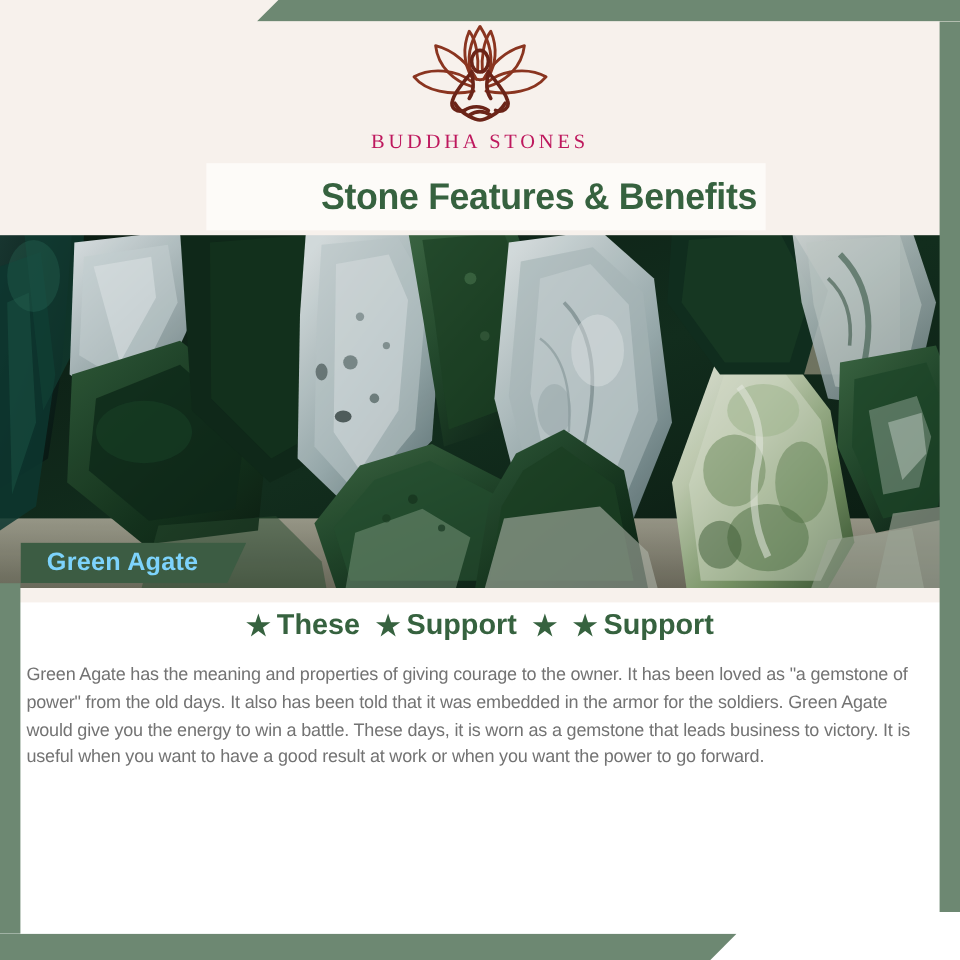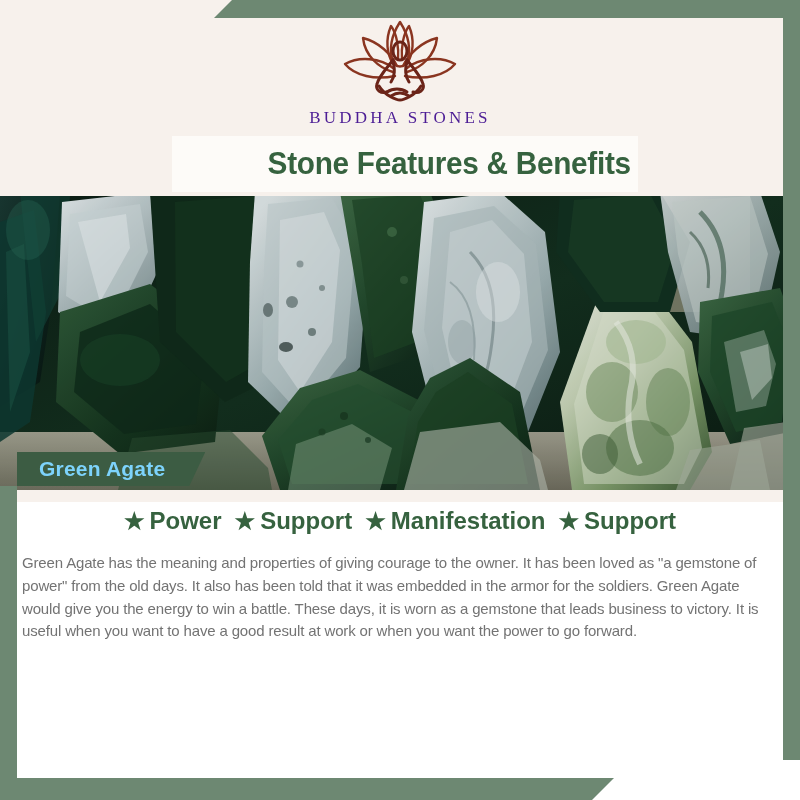--- a/index.html
+++ b/index.html
@@ -80,21 +80,21 @@
     display: block;
     margin: 0 auto;
     width: 130px;
     height: 88px;
   }
   .brand-name {
     margin-top: 2px;
     font-family: "Liberation Serif", serif;
     font-size: 17px;
     letter-spacing: 3.2px;
-    color: #4c1d95;
+    color: #be185d;
     font-weight: 400;
   }
   .title-banner {
     position: absolute;
     top: 136px;
     left: 172px;
     width: 466px;
     height: 56px;
     background: #fdfbf8;
     display: flex;
@@ -374,29 +374,28 @@
   <div class="agate-label">
     <span class="agate-label-text">Green Agate</span>
   </div>
 
   <div class="content">
     <div class="content-tint"></div>
 
     <div class="benefits">
       <div class="benefit">
         <span class="star">★</span>
-        <span>Power</span>
+        <span>These</span>
       </div>
       <div class="benefit">
         <span class="star">★</span>
         <span>Support</span>
       </div>
       <div class="benefit">
         <span class="star">★</span>
-        <span>Manifestation</span>
       </div>
       <div class="benefit">
         <span class="star">★</span>
         <span>Support</span>
       </div>
     </div>
 
     <div class="paragraph">Green Agate has the meaning and properties of giving courage to the owner. It has been loved as "a gemstone of power" from the old days. It also has been told that it was embedded in the armor for the soldiers. Green Agate would give you the energy to win a battle. These days, it is worn as a gemstone that leads business to victory. It is useful when you want to have a good result at work or when you want the power to go forward.</div>
   </div>
 

